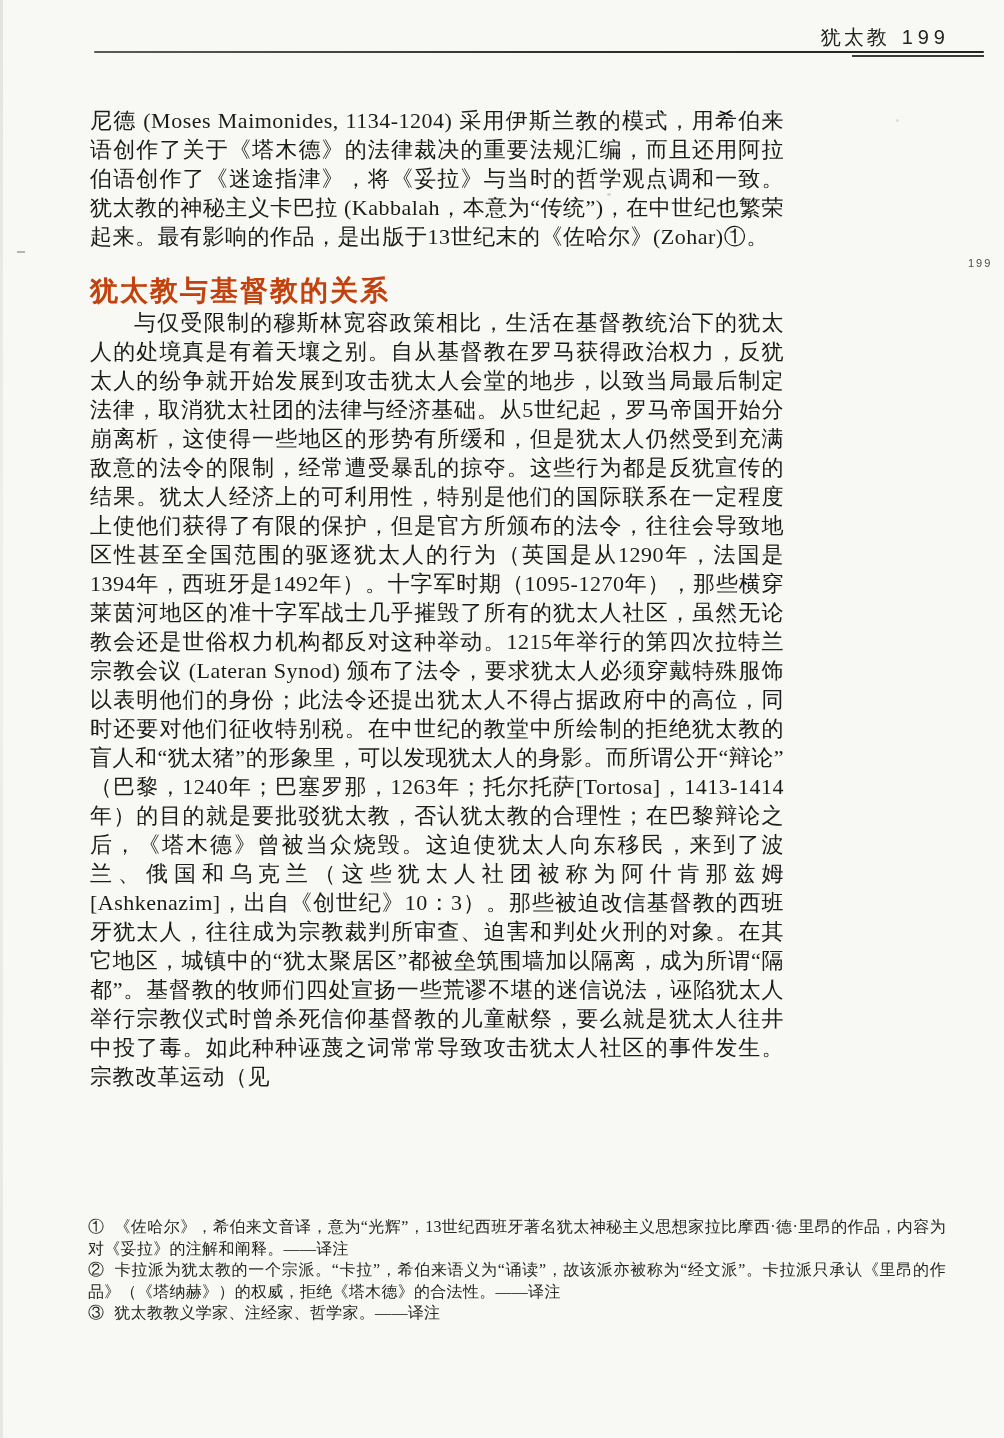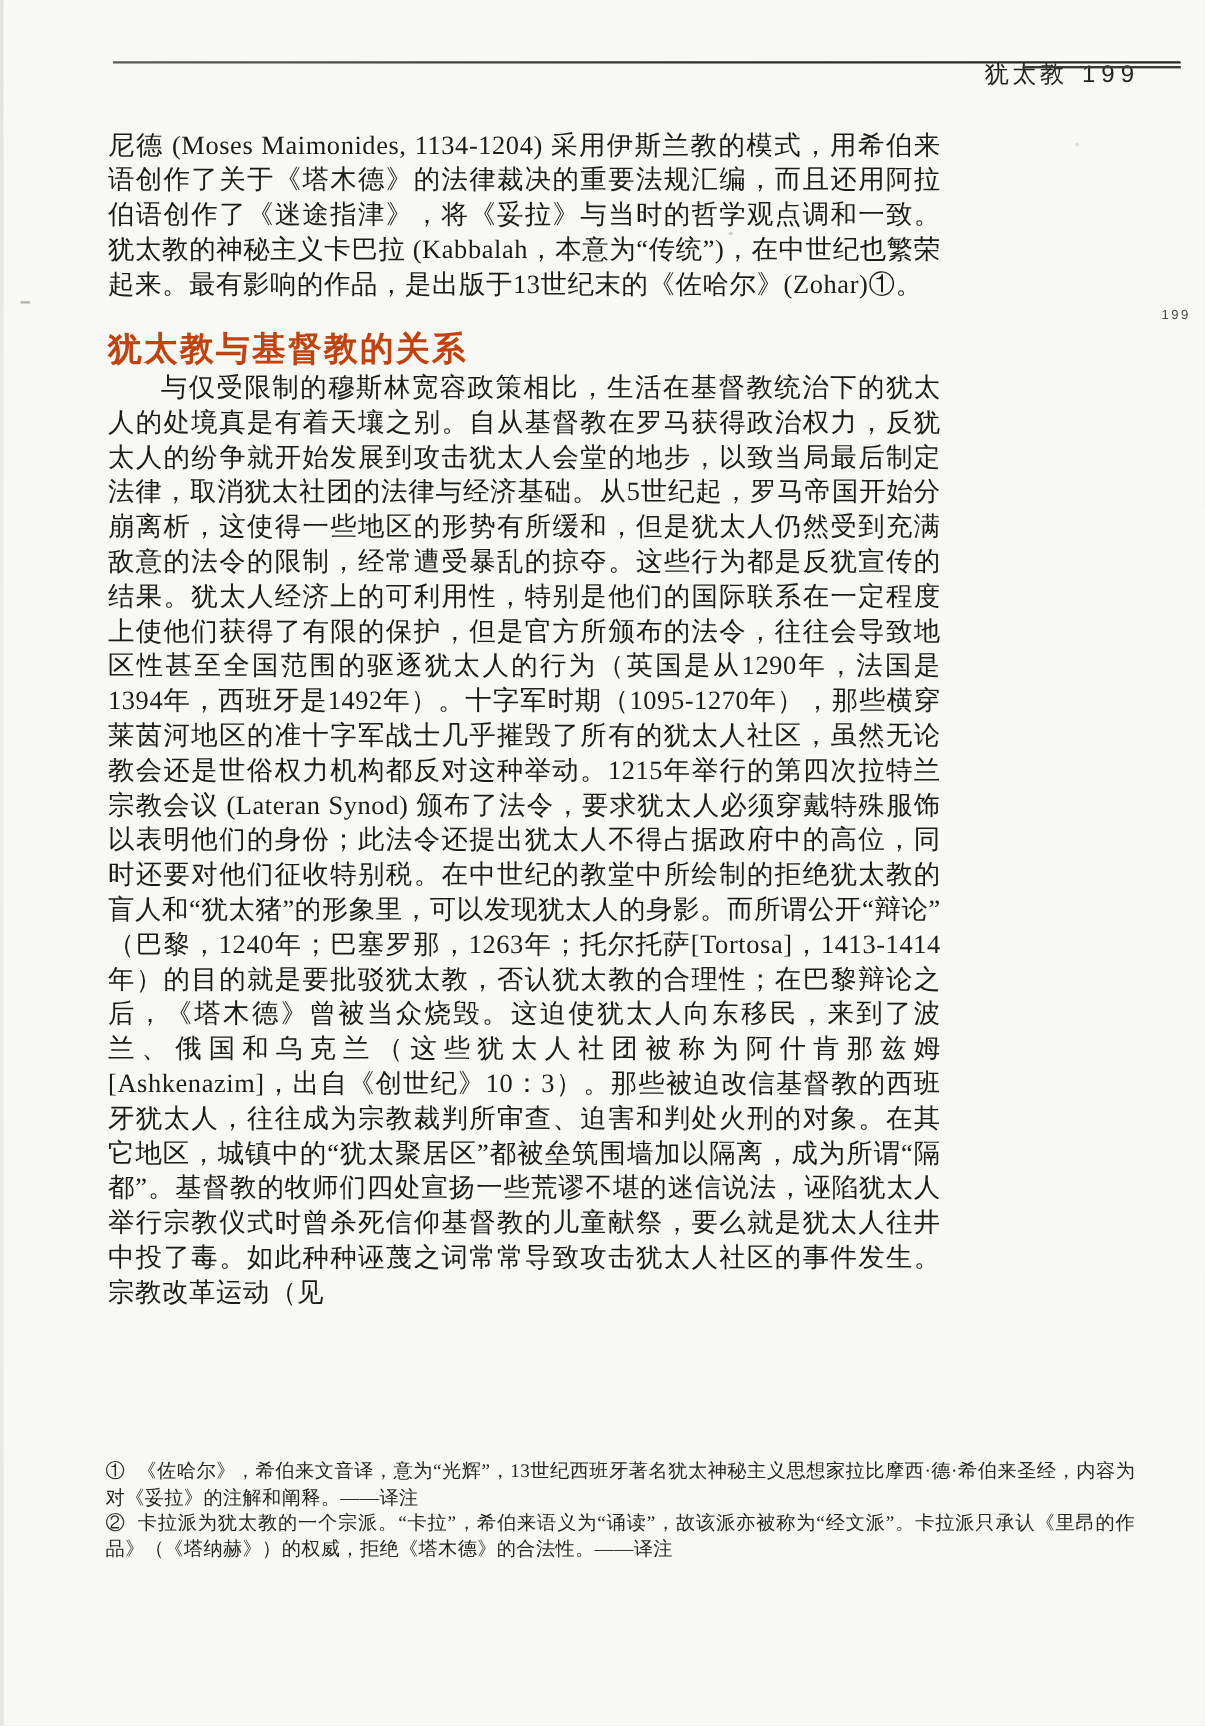--- a/index.html
+++ b/index.html
@@ -11,21 +11,21 @@
     overflow:hidden;
     font-family:"Liberation Serif","DejaVu Serif",serif;
     color:#1b1b1b;
   }
   
   .scan-edge{position:absolute;left:0;top:0;width:3px;height:100%;
     background:linear-gradient(180deg,#e3e3df,#efefec 40%,#e6e6e2);}
   
   .running-head{
     position:absolute;top:24px;right:54px;
-    font-size:20px;letter-spacing:3px;white-space:nowrap;color:#222;margin-top:24px;
+    font-size:20px;letter-spacing:3px;white-space:nowrap;color:#222;
   }
   .running-head .pgnum{margin-left:12px;letter-spacing:5px;font-family:"Liberation Sans","DejaVu Sans",sans-serif;}
   .head-rule{
     position:absolute;top:51px;left:94px;width:890px;height:2px;
     background:linear-gradient(90deg,#5a5a5a,#2f2f2f 55%,#242424);
     border-radius:1px;
   }
   .head-rule-accent{
     position:absolute;top:55px;left:852px;width:132px;height:2px;
     background:#3a3a3a;
@@ -83,17 +83,18 @@
   <div class="speck1"></div>
   <div class="speck2"></div>
 
   <main class="body-col">
     <p class="para">尼德 (Moses Maimonides, 1134-1204) 采用伊斯兰教的模式，用希伯来语创作了关于《塔木德》的法律裁决的重要法规汇编，而且还用阿拉伯语创作了《迷途指津》，将《妥拉》与当时的哲学观点调和一致。犹太教的神秘主义卡巴拉 (Kabbalah，本意为“传统”)，在中世纪也繁荣起来。最有影响的作品，是出版于13世纪末的《佐哈尔》(Zohar)①。</p>
     <h2 class="section-heading">犹太教与基督教的关系</h2>
     <p class="para indent after-heading">与仅受限制的穆斯林宽容政策相比，生活在基督教统治下的犹太人的处境真是有着天壤之别。自从基督教在罗马获得政治权力，反犹太人的纷争就开始发展到攻击犹太人会堂的地步，以致当局最后制定法律，取消犹太社团的法律与经济基础。从5世纪起，罗马帝国开始分崩离析，这使得一些地区的形势有所缓和，但是犹太人仍然受到充满敌意的法令的限制，经常遭受暴乱的掠夺。这些行为都是反犹宣传的结果。犹太人经济上的可利用性，特别是他们的国际联系在一定程度上使他们获得了有限的保护，但是官方所颁布的法令，往往会导致地区性甚至全国范围的驱逐犹太人的行为（英国是从1290年，法国是1394年，西班牙是1492年）。十字军时期（1095-1270年），那些横穿莱茵河地区的准十字军战士几乎摧毁了所有的犹太人社区，虽然无论教会还是世俗权力机构都反对这种举动。1215年举行的第四次拉特兰宗教会议 (Lateran Synod) 颁布了法令，要求犹太人必须穿戴特殊服饰以表明他们的身份；此法令还提出犹太人不得占据政府中的高位，同时还要对他们征收特别税。在中世纪的教堂中所绘制的拒绝犹太教的盲人和“犹太猪”的形象里，可以发现犹太人的身影。而所谓公开“辩论”（巴黎，1240年；巴塞罗那，1263年；托尔托萨[Tortosa]，1413-1414年）的目的就是要批驳犹太教，否认犹太教的合理性；在巴黎辩论之后，《塔木德》曾被当众烧毁。这迫使犹太人向东移民，来到了波兰、俄国和乌克兰（这些犹太人社团被称为阿什肯那兹姆 [Ashkenazim]，出自《创世纪》10：3）。那些被迫改信基督教的西班牙犹太人，往往成为宗教裁判所审查、迫害和判处火刑的对象。在其它地区，城镇中的“犹太聚居区”都被垒筑围墙加以隔离，成为所谓“隔都”。基督教的牧师们四处宣扬一些荒谬不堪的迷信说法，诬陷犹太人举行宗教仪式时曾杀死信仰基督教的儿童献祭，要么就是犹太人往井中投了毒。如此种种诬蔑之词常常导致攻击犹太人社区的事件发生。宗教改革运动（见</p>
   </main>
 
   <footer class="footnotes">
-    <p class="fn"><span class="fn-marker">①</span><span>《佐哈尔》，希伯来文音译，意为“光辉”，13世纪西班牙著名犹太神秘主义思想家拉比摩西·德·希伯来圣经，内容为对《妥拉》的注解和阐释。——译注</span></p>
+    <p class="fn"><span class="fn-marker">①</span><span>《佐哈尔》，希伯来文音译，意为“光辉”，13世纪西班牙著名犹太神秘主义思想家拉比摩西·德·里昂的作品，内容为对《妥拉》的注解和阐释。——译注</span></p>
     <p class="fn"><span class="fn-marker">②</span><span>卡拉派为犹太教的一个宗派。“卡拉”，希伯来语义为“诵读”，故该派亦被称为“经文派”。卡拉派只承认《里昂的作品》（《塔纳赫》）的权威，拒绝《塔木德》的合法性。——译注</span></p>
+    <p class="fn"><span class="fn-marker">③</span><span>犹太教教义学家、注经家、哲学家。——译注</span></p>
   </footer>
 
 </div>
 
 </body></html>

